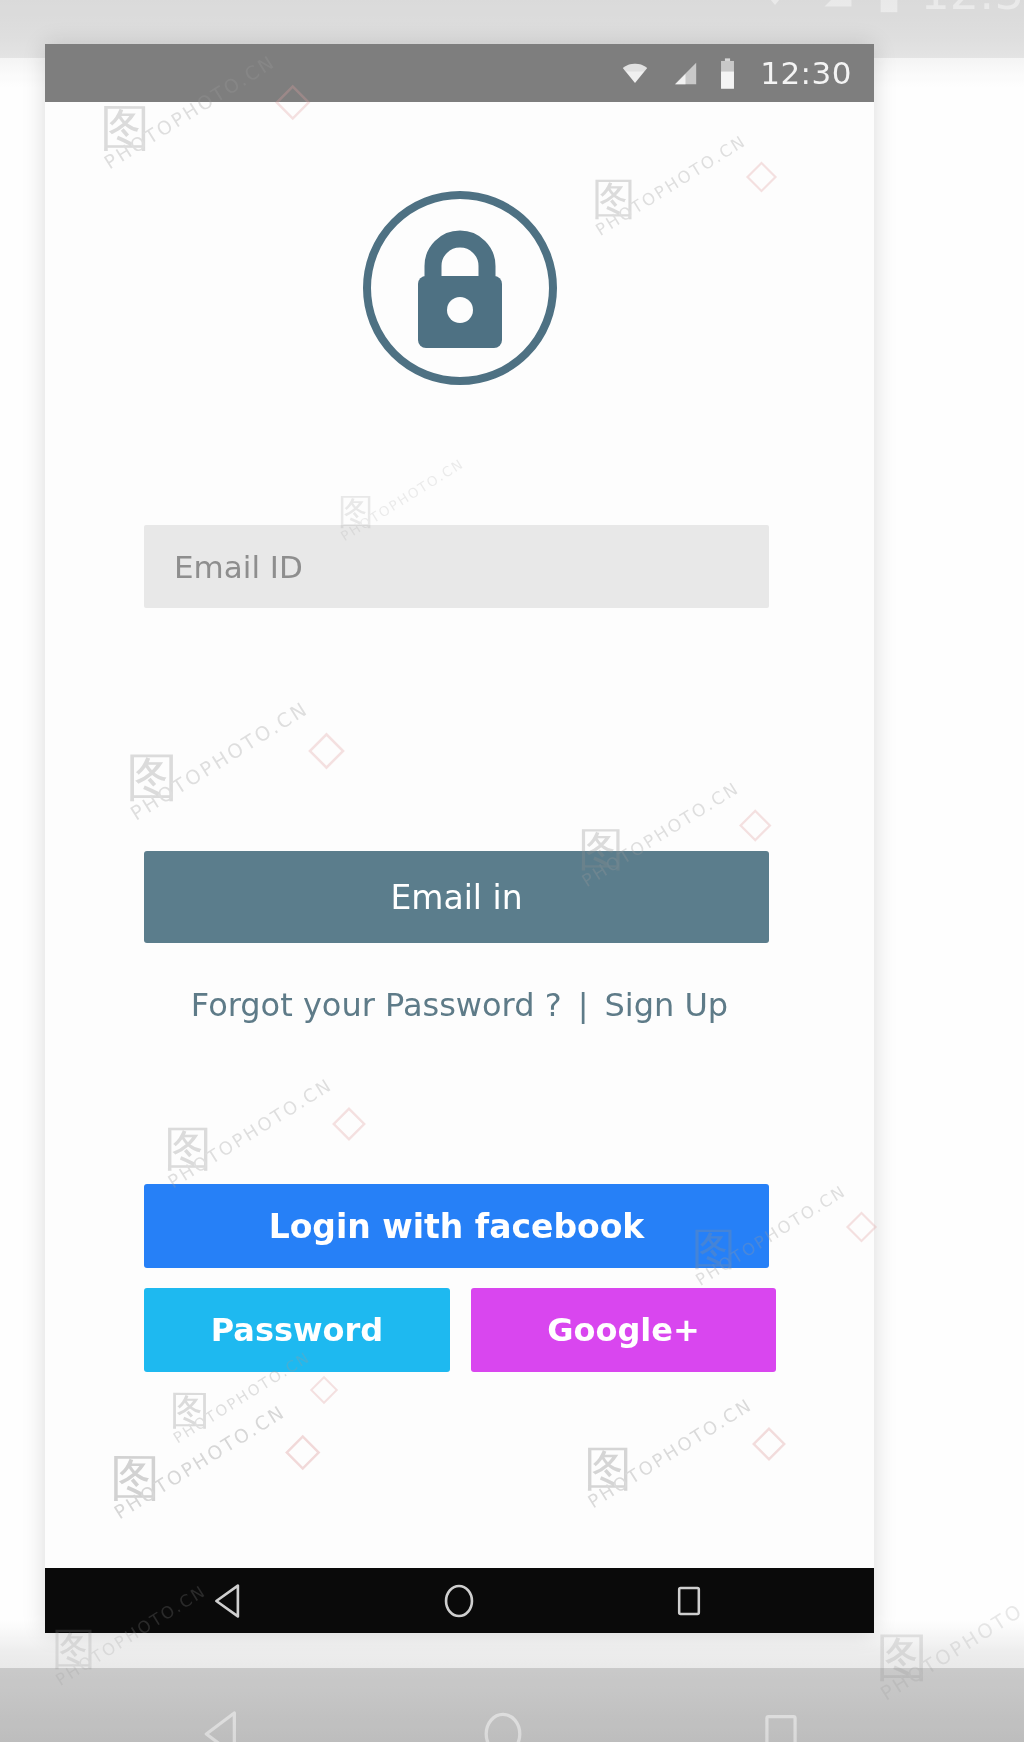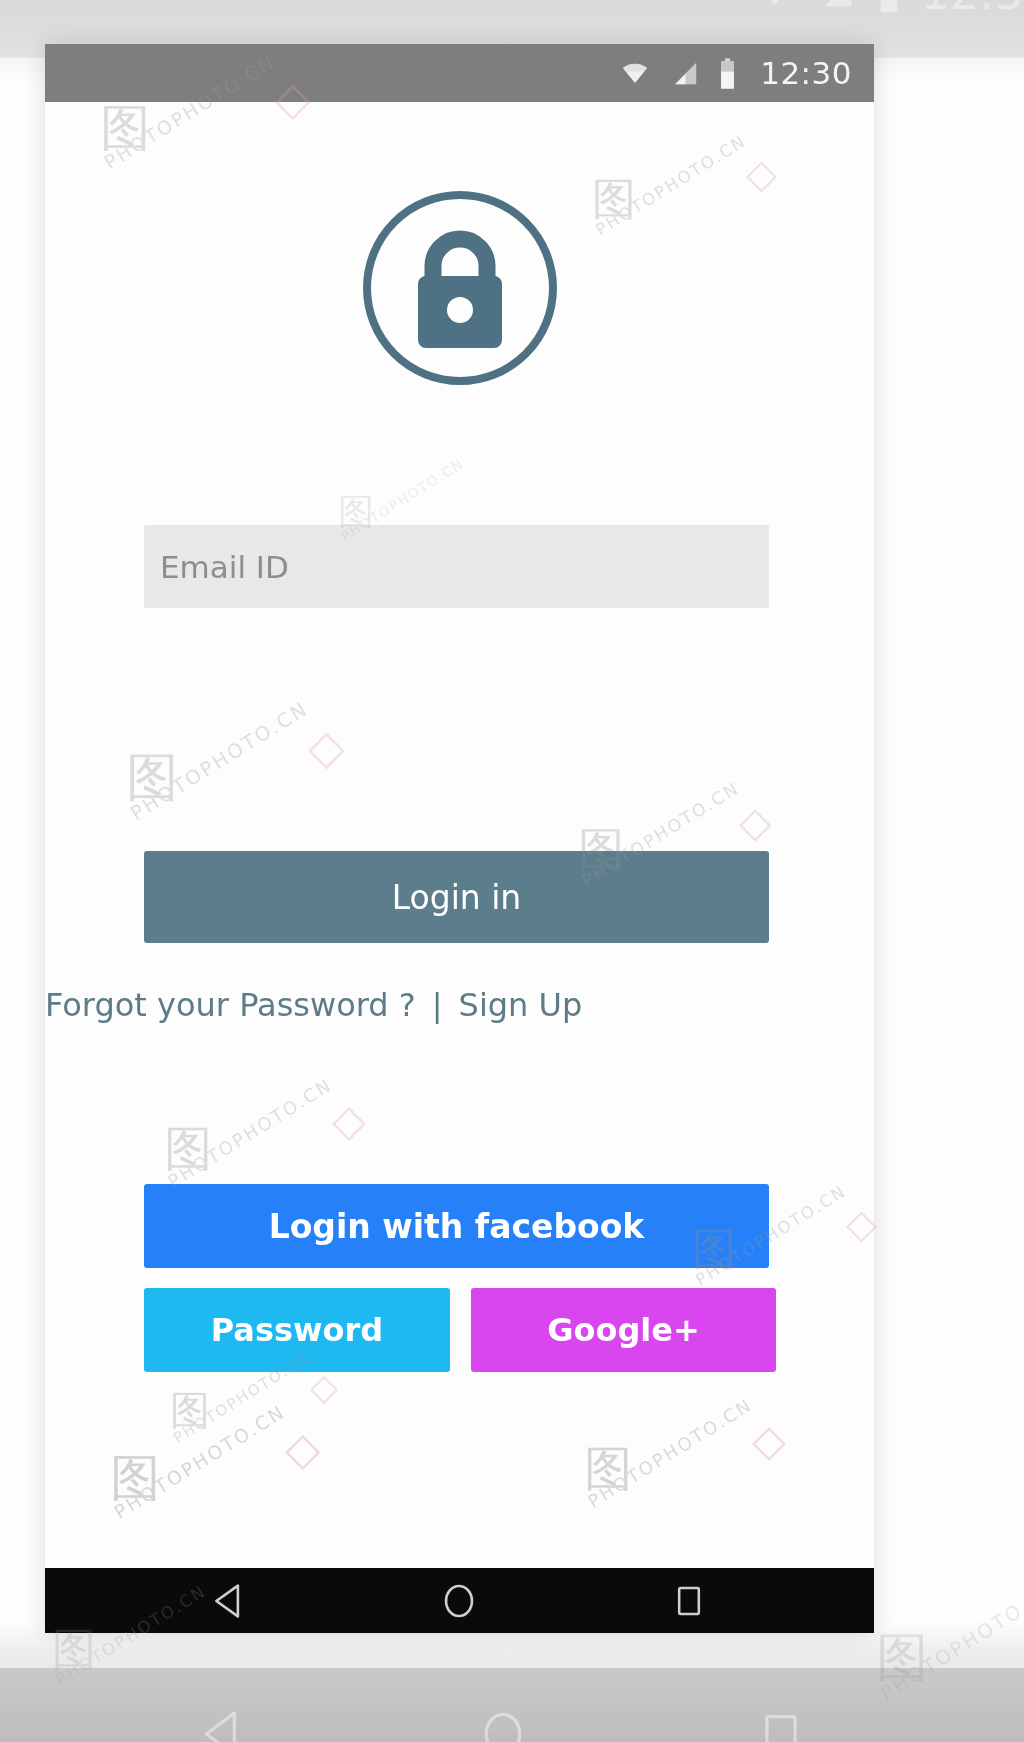--- a/index.html
+++ b/index.html
@@ -117,21 +117,21 @@
   
   .field {
     position: absolute;
     left: 99px;
     width: 625px;
     height: 83px;
     background: #e8e8e8;
     border: none;
     border-radius: 2px;
     box-sizing: border-box;
-    padding-left: 16px;
+    padding-left: 30px;
     font-family: "DejaVu Sans", sans-serif;
     font-size: 31px;
     color: #8c8c8c;
     outline: none;
   }
   .field::placeholder { color: #8e8e8e; opacity: 1; }
   #email-field   { top: 423px; }
   #password-field{ top: 587px; }
 
   
@@ -149,21 +149,21 @@
     font-size: 33px;
     cursor: pointer;
   }
 
   
   #links-row {
     position: absolute;
     left: 0;
     top: 884px;
     width: 100%;
-    text-align: left;
+    text-align: center;
     font-family: "DejaVu Sans", sans-serif;
     font-size: 32px;
     color: #5e7b88;
     white-space: nowrap;
   }
   #links-row .link { cursor: pointer; }
   #links-row .sep { padding: 0 16px; color: #5e7b88; }
 
   
   .social-btn {
@@ -324,21 +324,21 @@
         <circle cx="100" cy="100" r="93" fill="none" stroke="#4e7183" stroke-width="8"></circle>
         <path d="M73 92 L73 78 A27 27 0 0 1 127 78 L127 92" fill="none" stroke="#4e7183" stroke-width="17" stroke-linecap="butt"></path>
         <rect x="58" y="88" width="84" height="72" rx="8" fill="#4e7183"></rect>
         <circle cx="100" cy="122" r="13" fill="#fdfdfd"></circle>
       </svg>
     </div>
 
     <input id="email-field" class="field" type="text" placeholder="Email ID" style="">
 
 
-    <button id="signin-button">Login in</button>
+    <button id="signin-button">Email in</button>
 
     <div id="links-row">
       <span class="link">Forgot your Password ?</span><span class="sep">|</span><span class="link">Sign Up</span>
     </div>
 
     <button id="facebook-button" class="social-btn">Login with facebook</button>
 
     <button id="twitter-button" class="social-btn">Password</button>
 
     <button id="googleplus-button" class="social-btn">Google+</button>

